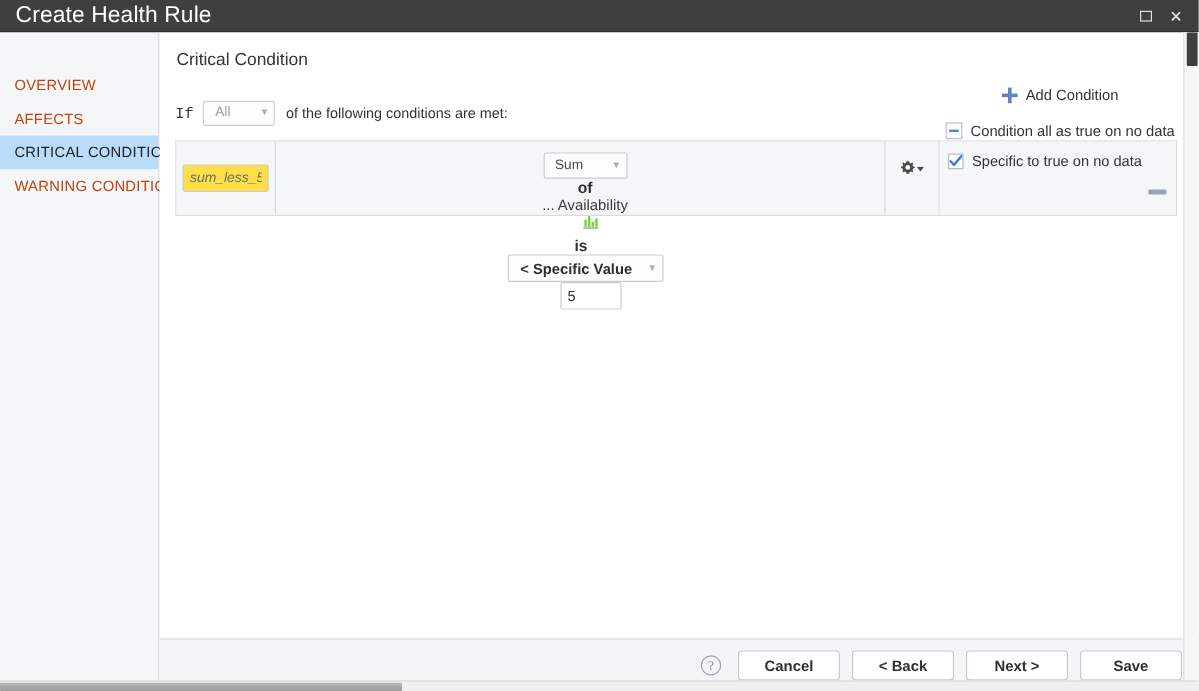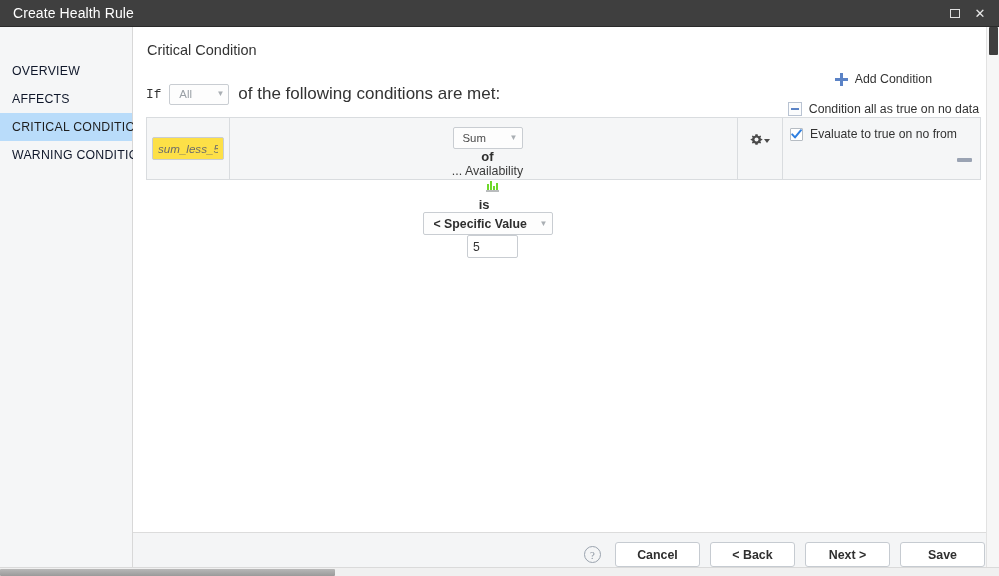--- a/index.html
+++ b/index.html
@@ -20,21 +20,21 @@
   .titlebar {
     height: 27px;
     background: #3f3f3f;
     color: #ffffff;
     display: flex; align-items: center;
     flex: 0 0 27px;
     padding: 0 8px 0 13px;
     border-bottom: 1px solid #2a2a2a;
   }
   .titlebar-title {
-    font-size: 14px;
+    font-size: 19px;
     letter-spacing: .1px;
     flex: 1 1 auto;
     white-space: nowrap;
   }
   .titlebar-controls { display: flex; align-items: center; gap: 11px; padding-right: 4px; }
   .tb-btn {
     width: 14px; height: 14px;
     display: flex; align-items: center; justify-content: center;
     color: #e8e8e8;
   }
@@ -52,21 +52,21 @@
     width: 133px; flex: 0 0 133px;
     background: #f5f6f7;
     border-right: 1px solid #d8d8d8;
     padding-top: 30px;
   }
   .side-item {
     height: 28px;
     display: flex; align-items: center;
     padding-left: 12px;
     font-size: 12.3px;
-    color: #0f172a;
+    color: #c2410c;
     letter-spacing: .25px;
     white-space: nowrap;
   }
   .side-item.selected { background: #b9dcfa; color: #1e1e1e; }
 
   .main {
     flex: 1 1 auto;
     background: #ffffff;
     display: flex; flex-direction: column;
     min-width: 0;
@@ -108,21 +108,21 @@
     font-size: 11.4px;
     color: #9aa0a6;
     position: relative;
     cursor: pointer;
   }
   .sel .caret {
     margin-left: auto; padding-left: 10px;
     color: #a9aeb3; font-size: 8px; line-height: 1;
   }
   .sel-all { width: 60px; }
-  .after-if { font-size: 17px; color: #333333; margin-left: 9px; }
+  .after-if { font-size: 12px; color: #333333; margin-left: 9px; }
 
   .if-right {
     margin-left: auto;
     display: flex; align-items: center; gap: 16px;
     padding-right: 2px;
     flex-direction: column;
   }
   .act {
     display: flex; align-items: center; gap: 7px;
     font-size: 12.3px; color: #333333; cursor: pointer;
@@ -397,21 +397,21 @@
             </span>
           </div>
 
           <div class="cond-right">
             <div class="chk-row">
               <span class="chk">
                 <svg width="13" height="13" viewBox="0 0 13 13" style="position:absolute;left:-1px;top:-1px">
                   <path d="M2.2 6.4 L5 9.4 L11 2.2" fill="none" stroke="#2f7fe0" stroke-width="2" stroke-linecap="round" stroke-linejoin="round"></path>
                 </svg>
               </span>
-              <span class="chk-label">Evaluate to true on no from</span>
+              <span class="chk-label">Specific to true on no data</span>
             </div>
             <div class="remove-btn"></div>
           </div>
 
         </div>
 
       </div>
 
       <div class="footer">
         <div class="help-icon">

